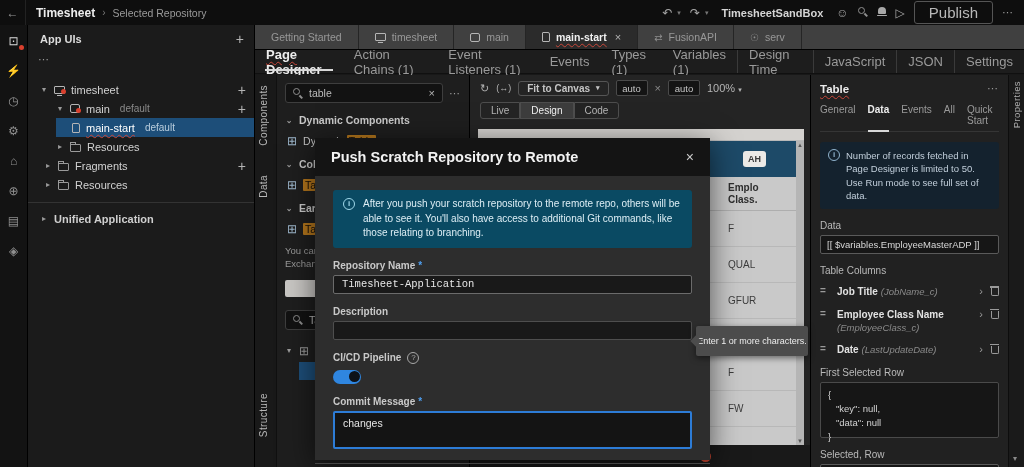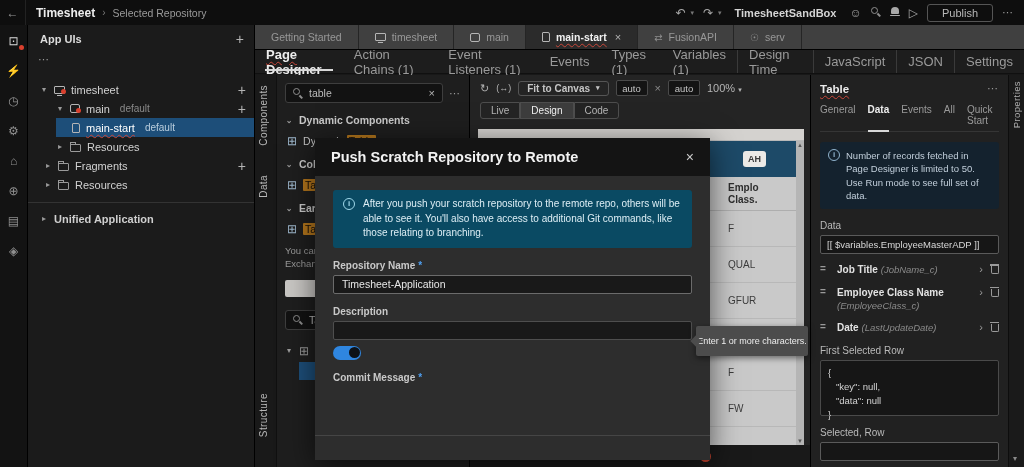--- a/index.html
+++ b/index.html
@@ -10,21 +10,21 @@
   
   .topbar { position:absolute; left:0; top:0; width:1024px; height:25px; background:#0e0e0e; display:flex; align-items:center; z-index:3; }
   .back-btn { width:26px; height:25px; display:flex; align-items:center; justify-content:center; color:#9a9a9a; border-right:1px solid #222; font-size:12px; }
   .tb-title { font-weight:bold; color:#ececec; font-size:12px; margin-left:10px; }
   .tb-sep { color:#777; margin:0 7px; font-size:10px; }
   .tb-crumb { color:#9a9a9a; font-size:10.5px; }
   .tb-right { margin-left:auto; display:flex; align-items:center; gap:9px; padding-right:10px; color:#a8a8a8; }
   .tb-ico { font-size:12px; color:#a8a8a8; }
   .tb-caret { font-size:7px; color:#777; margin-left:-4px; }
   .tb-sandbox { color:#d5d5d5; font-size:11px; font-weight:bold; margin:0 4px; }
-  .publish-btn { border:1px solid #555; border-radius:3px; color:#b9b9b9; font-size:11px; padding:2px 14px; background:transparent; }
+  .publish-btn { border:1px solid #555; border-radius:3px; color:#b9b9b9; font-size:15px; padding:2px 14px; background:transparent; }
 
   
   .left-rail { position:absolute; left:0; top:25px; width:28px; height:442px; background:#131313; border-right:1px solid #000; display:flex; flex-direction:column; align-items:center; padding-top:8px; gap:14px; z-index:2; }
   .rail-ico { position:relative; width:16px; height:16px; display:flex; align-items:center; justify-content:center; color:#8f8f8f; font-size:12px; }
   .rail-ico.active { color:#d8d8d8; }
   .dot-red { position:absolute; width:5px; height:5px; border-radius:50%; background:#d9402e; right:-2px; bottom:-1px; }
 
   
   .left-panel { position:absolute; left:28px; top:25px; width:227px; height:442px; background:#1b1b1b; border-right:1px solid #000; z-index:2; }
   .lp-head { display:flex; align-items:center; justify-content:space-between; padding:8px 10px 4px 12px; }
@@ -145,21 +145,21 @@
   
   .modal { position:absolute; left:315px; top:138px; width:395px; height:322px; background:#2d2d2d; z-index:10; box-shadow:0 6px 28px rgba(0,0,0,.6); display:flex; flex-direction:column; }
   .mo-head { height:38px; background:#141414; display:flex; align-items:center; justify-content:space-between; padding:0 16px; flex:none; }
   .mo-title { color:#f2f2f2; font-weight:bold; font-size:14.5px; }
   .mo-close { color:#cccccc; font-size:14px; }
   .mo-body { padding:14px 18px 0 18px; flex:1; }
   .mo-info { background:#0a4a63; border-radius:3px; padding:7px 10px; display:flex; gap:8px; color:#ddeef5; font-size:10px; line-height:1.45; }
   .mo-info .circle-glyph { color:#9fd8ea; margin-top:1px; }
   .mo-label { color:#c9c9c9; font-size:10px; margin-top:12px; font-weight:bold; }
   .req { color:#4f9ff0; margin-left:3px; }
-  .mo-input { margin-top:4px; width:100%; height:19px; background:#191919; border:1px solid #6b6b6b; border-radius:2px; color:#e6e6e6; font-size:10.5px; padding:0 8px; font-family:Liberation Sans, sans-serif; }
+  .mo-input { margin-top:4px; width:100%; height:19px; background:#191919; border:1px solid #6b6b6b; border-radius:2px; color:#e6e6e6; font-size:10.5px; padding:0 8px; font-family:Liberation Mono, monospace; }
   .mo-input.dim { border-color:#4e4e4e; }
   .toggle { margin-top:6px; width:28px; height:14px; border-radius:8px; background:#2f86e0; position:relative; }
   .toggle::after { content:""; position:absolute; right:1.5px; top:1.5px; width:11px; height:11px; border-radius:50%; background:#0d1218; }
   .mo-textarea { margin-top:4px; width:100%; height:38px; background:#141414; border:2px solid #2d7cd6; border-radius:2px; color:#e6e6e6; font-size:10.5px; padding:4px 8px; resize:none; font-family:inherit; }
   .mo-footer { border-top:1px solid #454545; margin-top:12px; padding:12px 16px; display:flex; justify-content:flex-end; gap:8px; flex:none; }
 
   
   .tooltip { position:absolute; left:696px; top:326px; width:112px; height:30px; background:#4c4c4c; border-radius:2px; color:#ededed; font-size:9px; display:flex; align-items:center; justify-content:center; z-index:12; box-shadow:0 2px 6px rgba(0,0,0,.5); }
   .tooltip::before { content:""; position:absolute; left:-4px; top:11px; width:8px; height:8px; background:#4c4c4c; transform:rotate(45deg); }
 </style>
@@ -473,20 +473,21 @@
             <span class="rp-tab">Events</span>
             <span class="rp-tab">All</span>
             <span class="rp-tab">Quick Start</span>
           </div>
           <div class="rp-notice">
             <span class="circle-glyph" style="color:#8fb2cc">i</span>
             <span>Number of records fetched in Page Designer is limited to 50. Use Run mode to see full set of data.</span>
           </div>
           <div class="rp-label">Data</div>
           <input class="rp-input" value="[[ $variables.EmployeeMasterADP ]]" style="">
+          <div class="rp-label">Table Columns</div>
           <div class="col-row">
             <span class="col-handle">=</span>
             <span class="col-main"><span>Job Title</span> <span class="col-field">(JobName_c)</span></span>
             <span class="col-chev">›</span>
             <span class="trash-icon"></span>
           </div>
           <div class="col-row">
             <span class="col-handle">=</span>
             <span class="col-main"><span>Employee Class Name</span> <span class="col-field">(EmployeeClass_c)</span></span>
             <span class="col-chev">›</span>
@@ -524,22 +525,27 @@
     </div>
     <div class="mo-body">
       <div class="mo-info">
         <span class="circle-glyph">i</span>
         <span>After you push your scratch repository to the remote repo, others will be able to see it. You'll also have access to additional Git commands, like those relating to branching.</span>
       </div>
       <div class="mo-label"><span>Repository Name</span><span class="req">*</span></div>
       <input class="mo-input" value="Timesheet-Application" style="">
       <div class="mo-label">Description</div>
       <input class="mo-input dim" style="">
+      <div class="mo-label" style="display:flex;align-items:center;gap:6px">
+        <span>CI/CD Pipeline</span>
+        <span class="circle-glyph" style="color:#a8a8a8;font-weight:normal">?</span>
+      </div>
       <div class="toggle"></div>
       <div class="mo-label"><span>Commit Message</span><span class="req">*</span></div>
+      <textarea class="mo-textarea" style="">changes</textarea>
     </div>
     <div class="mo-footer">
       
       
     </div>
   </div>
 
   <div class="tooltip">Enter 1 or more characters.</div>
 
 </div>

